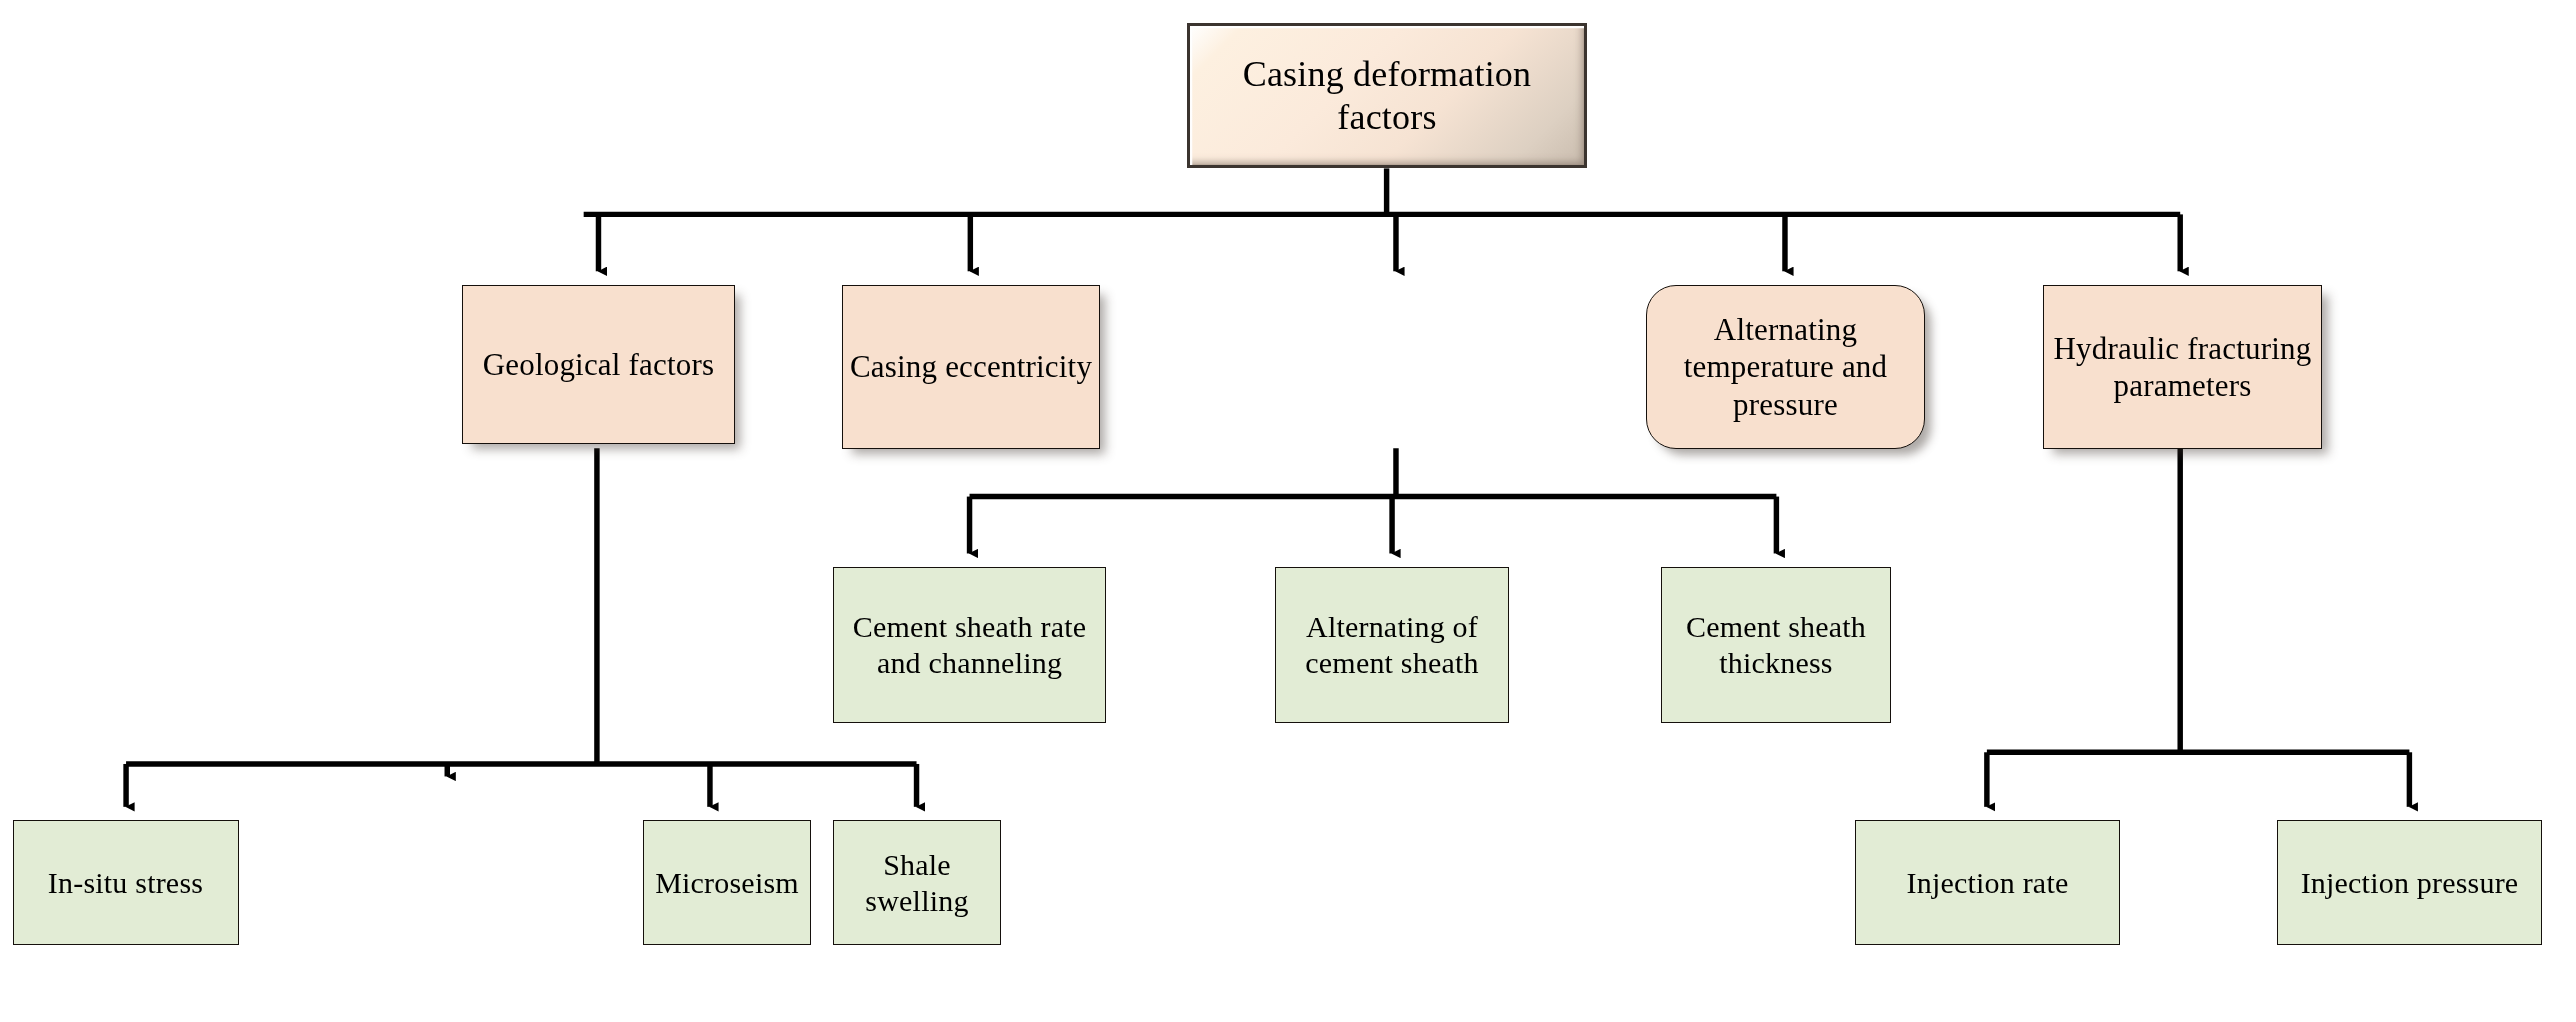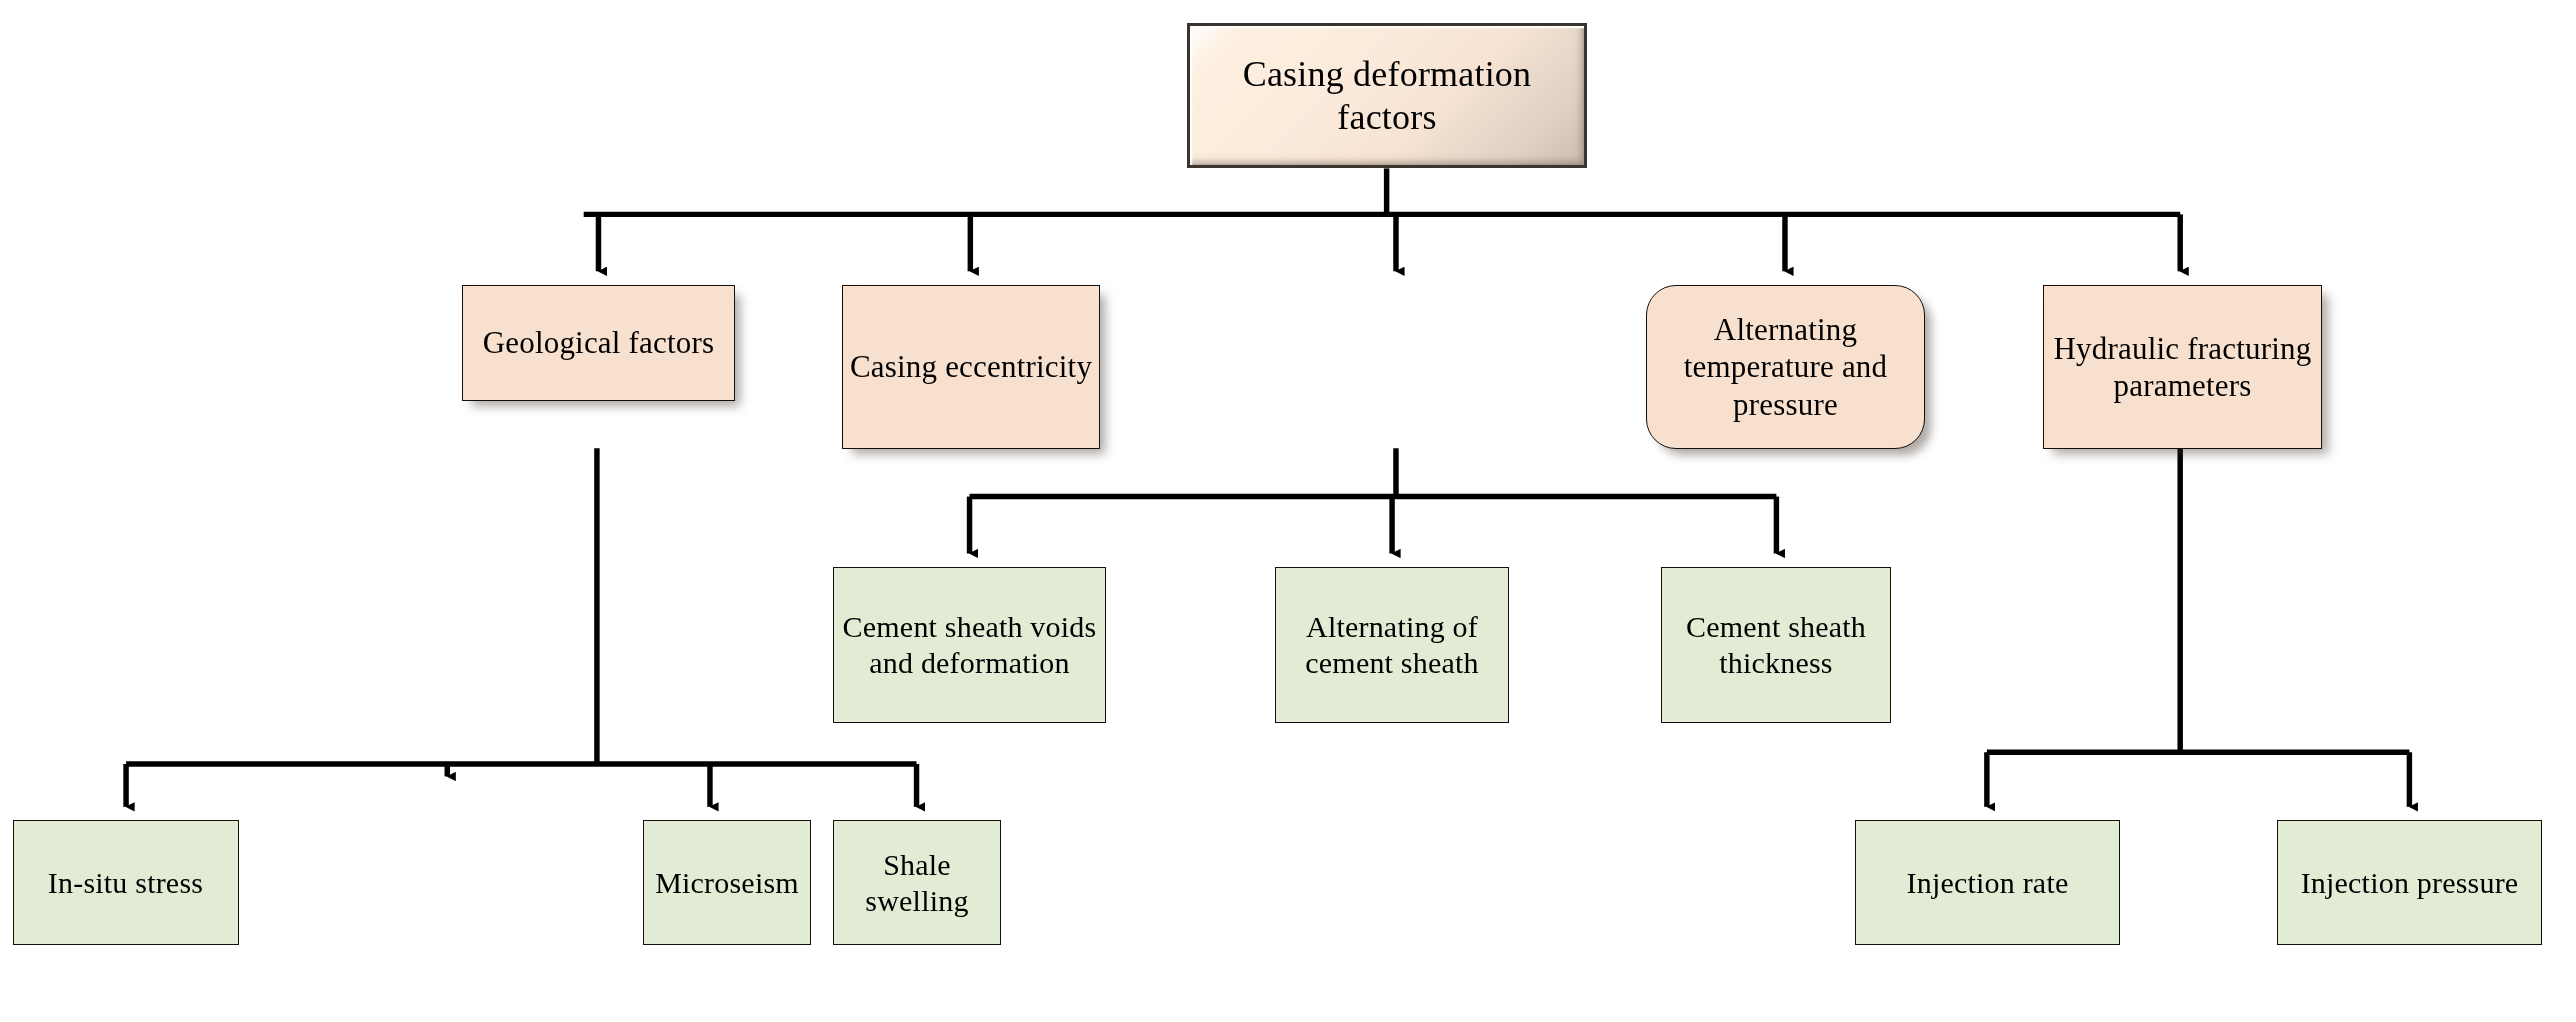--- a/index.html
+++ b/index.html
@@ -115,35 +115,35 @@
       <path d="M 2548 965 L 3090 965"></path>
       <path d="M 2548 965 L 2548 1035" marker-end="url(#arrow)"></path>
       <path d="M 3090 965 L 3090 1035" marker-end="url(#arrow)"></path>
     </g>
   </svg>
 
   <div class="node root" style="left:1187px; top:23.4px; width:400px; height:145px;">
     <span>Casing deformation factors</span>
   </div>
 
-  <div class="node lvl2" style="left:462px; top:285px; width:273px; height:116px;">
+  <div class="node lvl2" style="left:462px; top:285px; width:273px; height:159px;">
     <span>Geological factors</span>
   </div>
   <div class="node lvl2" style="left:842px; top:285px; width:258px; height:164px;font-family:Liberation Serif, serif;">
     <span>Casing eccentricity</span>
   </div>
   <div class="node lvl2" style="left:1646px; top:285px; width:279px; height:164px;border-radius:30px;">
     <span>Alternating temperature and pressure</span>
   </div>
   <div class="node lvl2" style="left:2043px; top:285px; width:279px; height:164px;">
     <span>Hydraulic fracturing parameters</span>
   </div>
 
   <div class="node lvl3" style="left:833px; top:567px; width:273px; height:156px;">
-    <span>Cement sheath voids and deformation</span>
+    <span>Cement sheath rate and channeling</span>
   </div>
   <div class="node lvl3" style="left:1275px; top:567px; width:234px; height:156px;">
     <span>Alternating of cement sheath</span>
   </div>
   <div class="node lvl3" style="left:1661px; top:567px; width:230px; height:156px;">
     <span>Cement sheath thickness</span>
   </div>
 
   <div class="node lvl3" style="left:12.5px; top:820px; width:226px; height:125px;">
     <span>In-situ stress</span>

